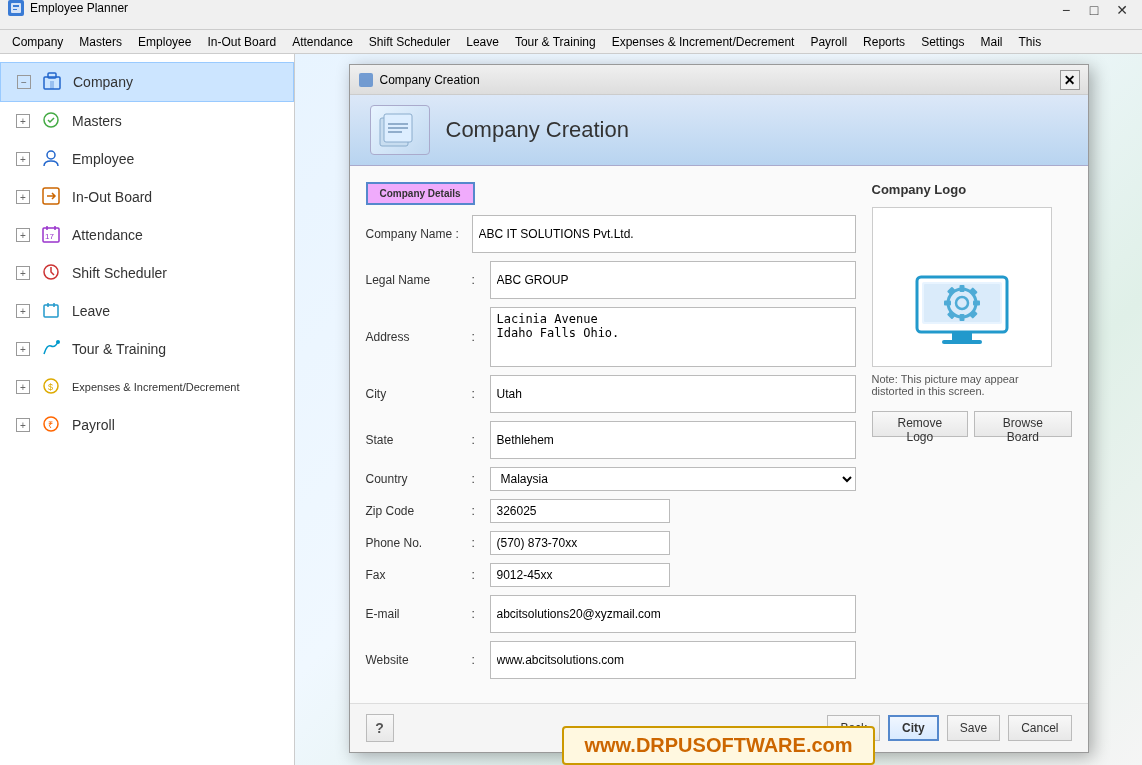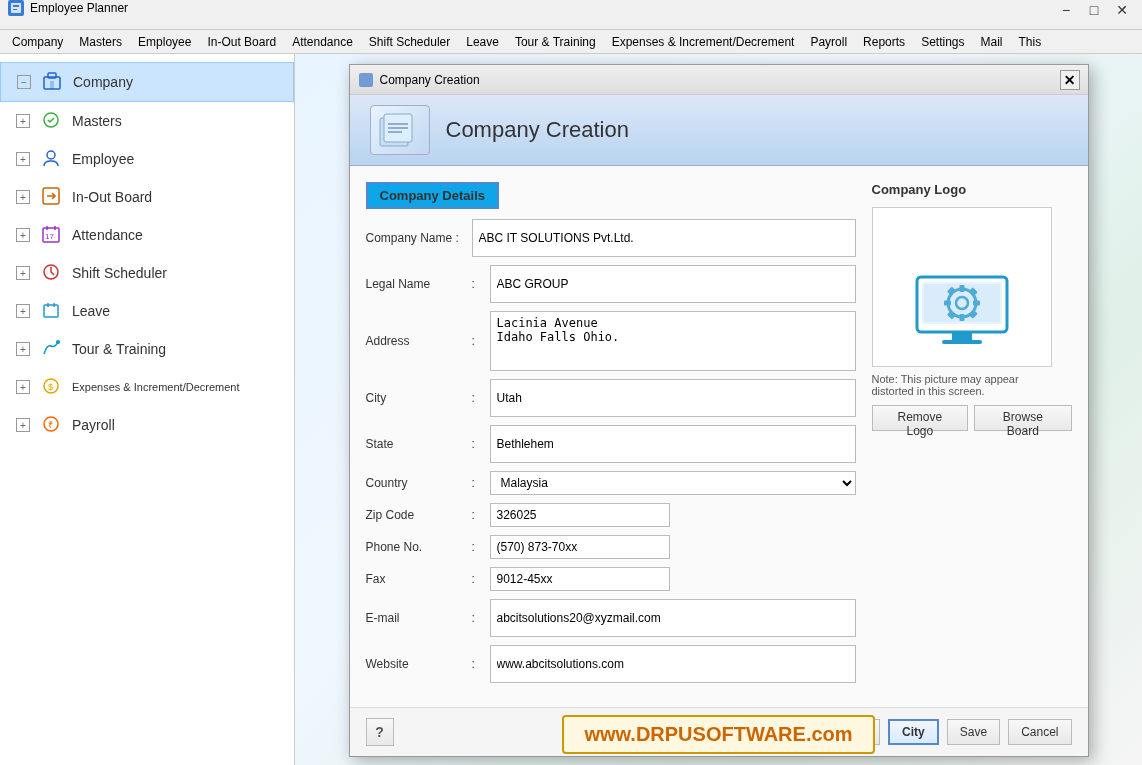--- a/index.html
+++ b/index.html
@@ -137,24 +137,24 @@
       gap: 16px;
       background: #fafafa;
     }
 
     
     .form-section { flex: 1; }
     .section-title-btn {
       display: inline-block;
       padding: 4px 12px;
       border: 2px solid #5588cc;
-      background: #0ea5e9;
+      background: #f0abfc;
       color: #333;
       font-weight: bold;
-      font-size: 13px;
+      font-size: 10px;
       margin-bottom: 10px;
       cursor: pointer;
     }
 
     .form-row {
       display: flex;
       align-items: center;
       margin-bottom: 8px;
       gap: 6px;
     }
@@ -224,21 +224,21 @@
       border: 1px solid #ccc;
       background: white;
       display: flex;
       align-items: center;
       justify-content: center;
     }
     .logo-note {
       font-size: 11px;
       color: #555;
       margin-top: 6px;
-      margin-bottom: 8px;
+      margin-bottom: 14px;
     }
     .logo-buttons { display: flex; gap: 6px; }
     .btn {
       padding: 4px 12px;
       height: 26px;
       font-size: 12px;
       border: 1px solid #bbb;
       background: linear-gradient(to bottom, #f8f8f8, #e8e8e8);
       cursor: pointer;
       color: #333;
@@ -269,21 +269,21 @@
     }
     .footer-spacer { flex: 1; }
 
     
     .bottom-banner {
       position: absolute;
       bottom: 0; left: 0; right: 0;
       height: 50px;
       background: transparent;
       display: flex;
-      align-items: flex-start;
+      align-items: flex-end;
       justify-content: center;
     }
     .banner-box {
       background: #fff8e0;
       border: 2px solid #cc9900;
       padding: 6px 20px;
       font-size: 20px;
       font-weight: bold;
       color: #cc6600;
       border-radius: 4px;

